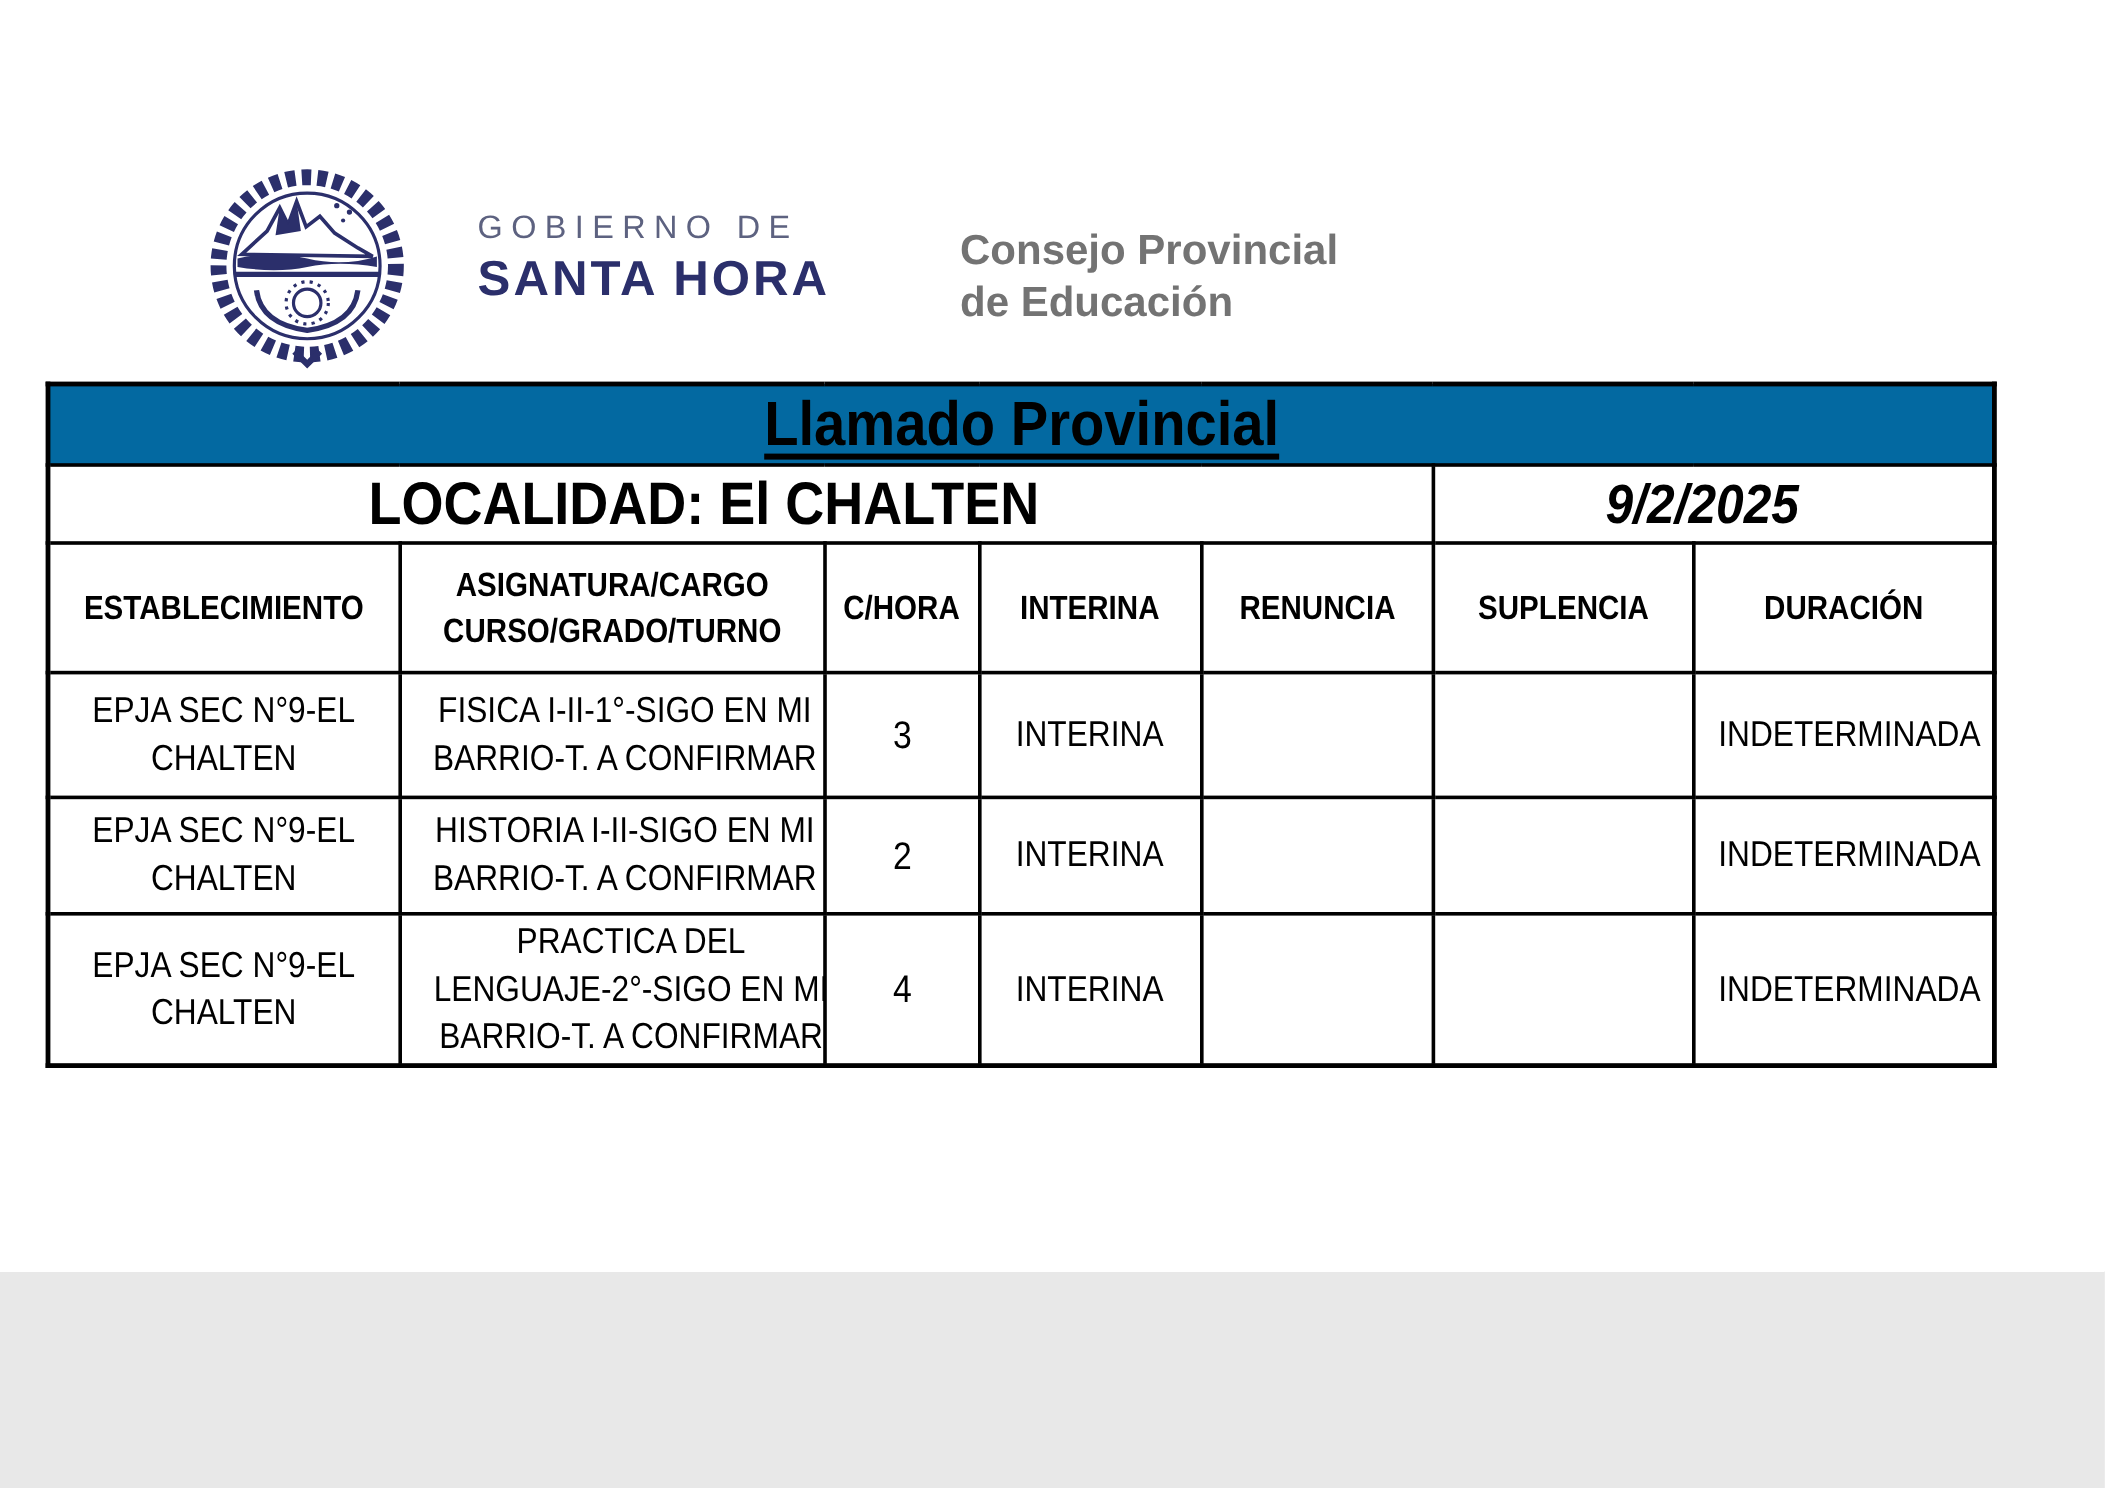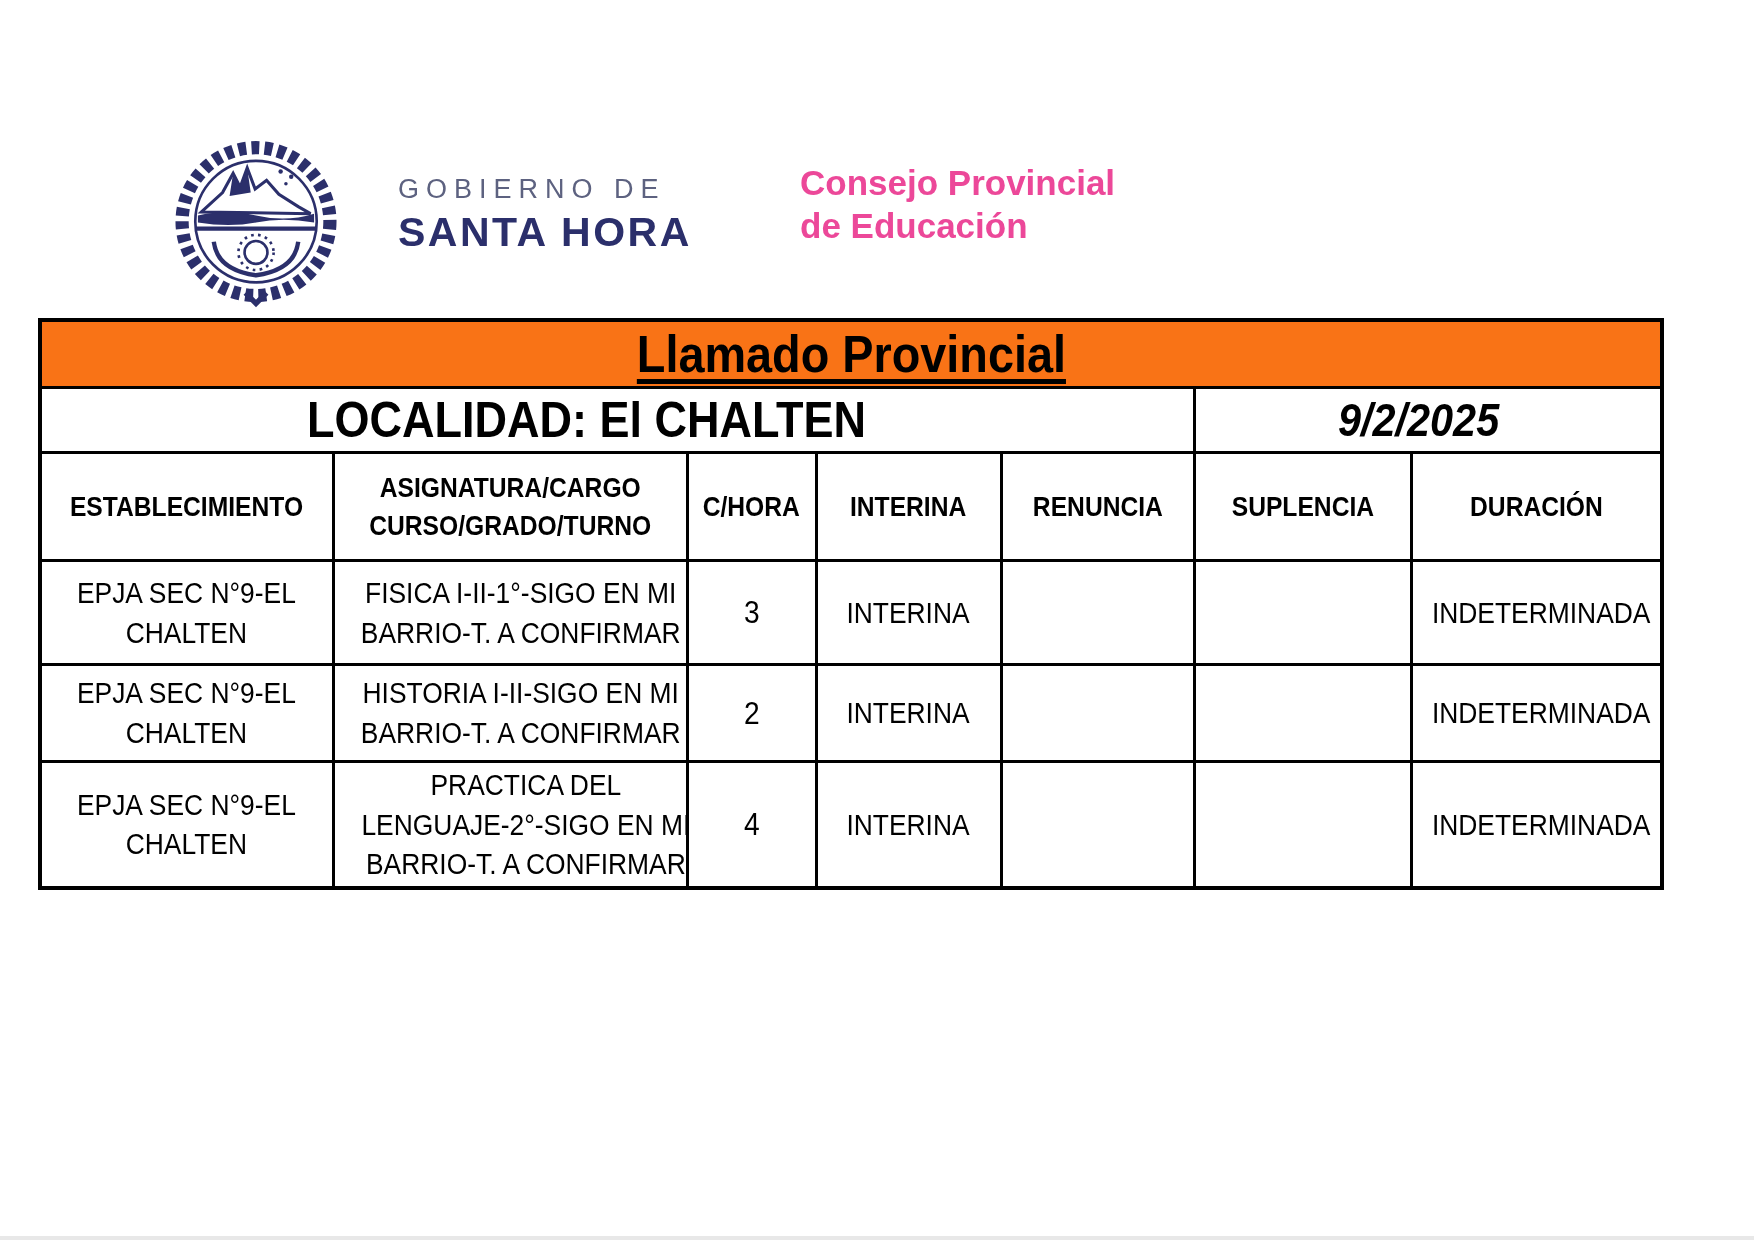--- a/index.html
+++ b/index.html
@@ -1,40 +1,40 @@
 <!DOCTYPE html>
 <html><head>
 <meta charset="utf-8">
 <style>
   * { margin:0; padding:0; box-sizing:border-box; }
   html,body { background:#e8e8e8; }
   .sheet {
     position:relative;
-    width:1754px; height:1236px;
+    width:1754px; height:1060px;
     background:#ffffff;
     font-family:"Liberation Sans", sans-serif;
     color:#000;
     overflow:hidden;
   }
 
   
   .seal { position:absolute; left:166px; top:138px; width:180px; height:176px; }
   .gov-block { position:absolute; left:398px; top:174px; }
   .gov-small {
     font-size:27px; letter-spacing:7px; font-weight:400;
     color:#5d6280;
   }
   .gov-big {
     font-size:41px; font-weight:bold; letter-spacing:2.5px;
     color:#2b2f6b; margin-top:4px;
   }
   .council-block {
-    position:absolute; left:800px; top:162px;
+    position:absolute; left:800px; top:188px;
     font-size:35px; font-weight:600; line-height:1.22;
-    color:#ec4899;
+    color:#737373;
   }
 
   
   .doc-table {
     position:absolute; left:38px; top:318px;
     width:1622px;
     border-collapse:collapse; table-layout:fixed;
     border:4px solid #000;
   }
   .doc-table td {
@@ -118,21 +118,21 @@
       <col style="width:293px">
         <col style="width:354px">
         <col style="width:129px">
       <col style="width:185px">
         <col style="width:193px">
         <col style="width:217px">
       <col style="width:251px">
     </colgroup>
     <tbody>
       <tr class="title-row">
-        <td class="title-cell" colspan="7" style="background: #f97316;">
+        <td class="title-cell" colspan="7" style="background: #0369a1;">
           <span class="cond title-text">Llamado Provincial</span>
         </td>
       </tr>
       <tr class="loc-row">
         <td class="loc-cell" colspan="5">
           <span class="cond cond-left loc-text">LOCALIDAD: El CHALTEN</span>
         </td>
         <td class="date-cell" colspan="2">
           <span class="cond cond-left date-text">9/2/2025</span>
         </td>

